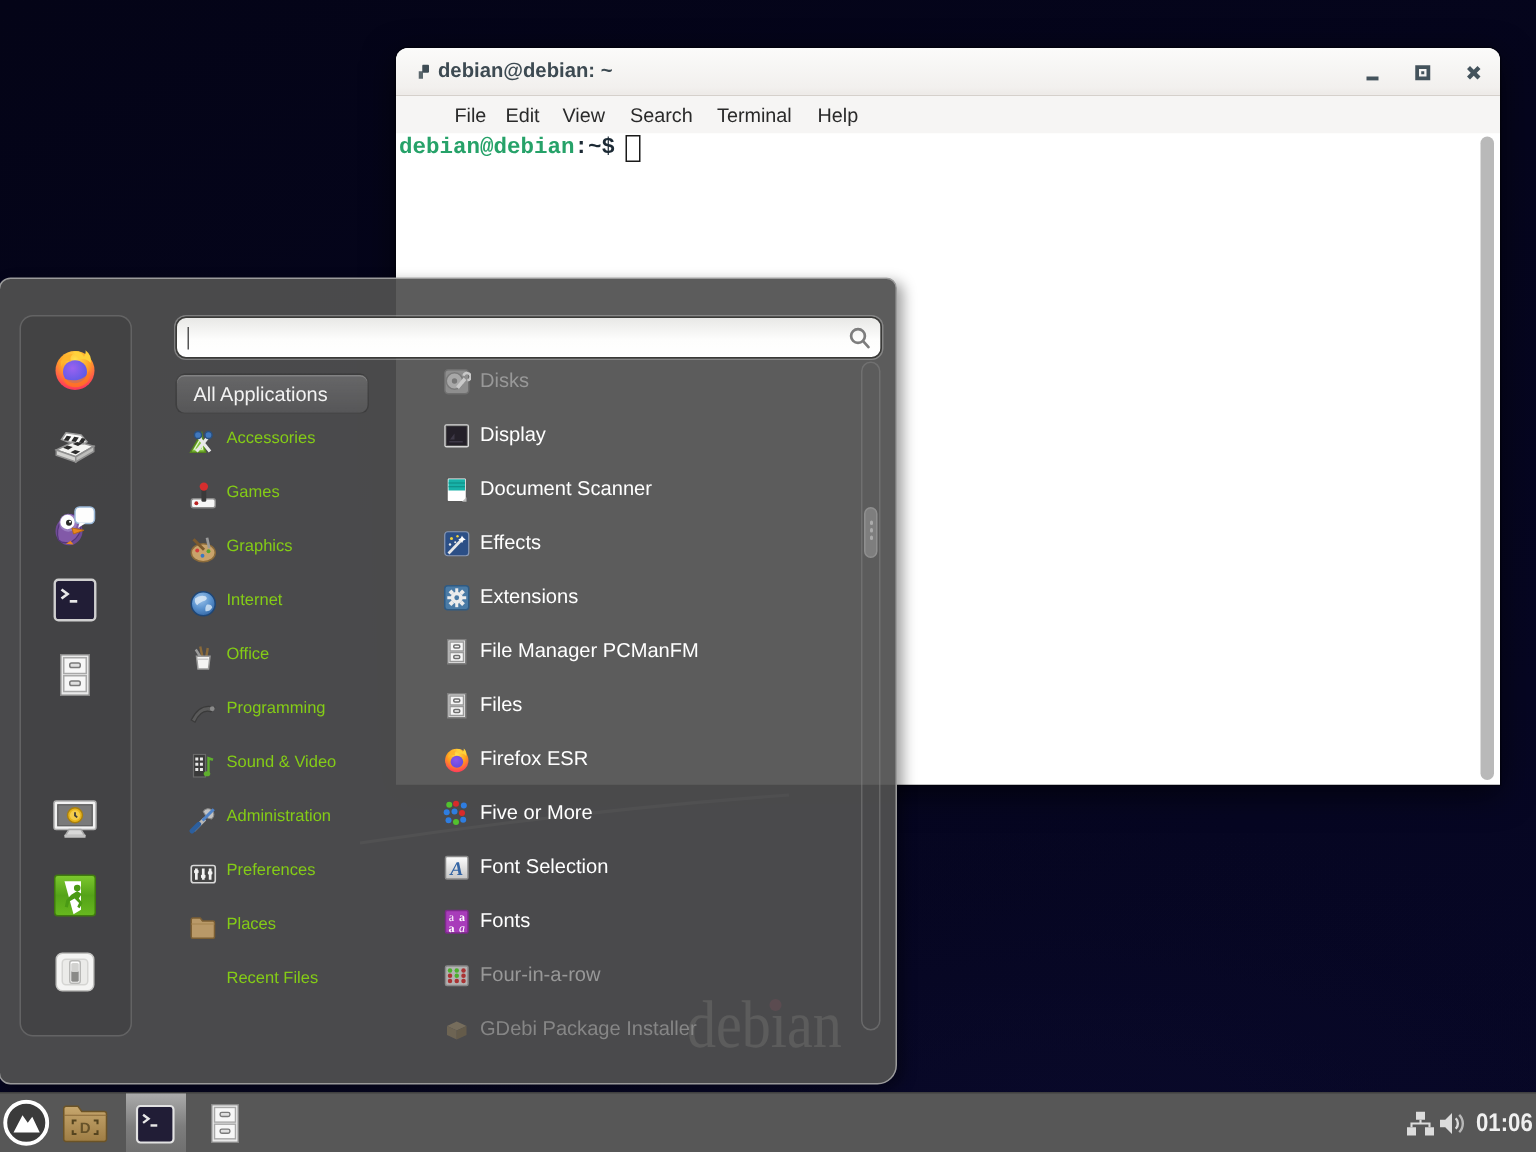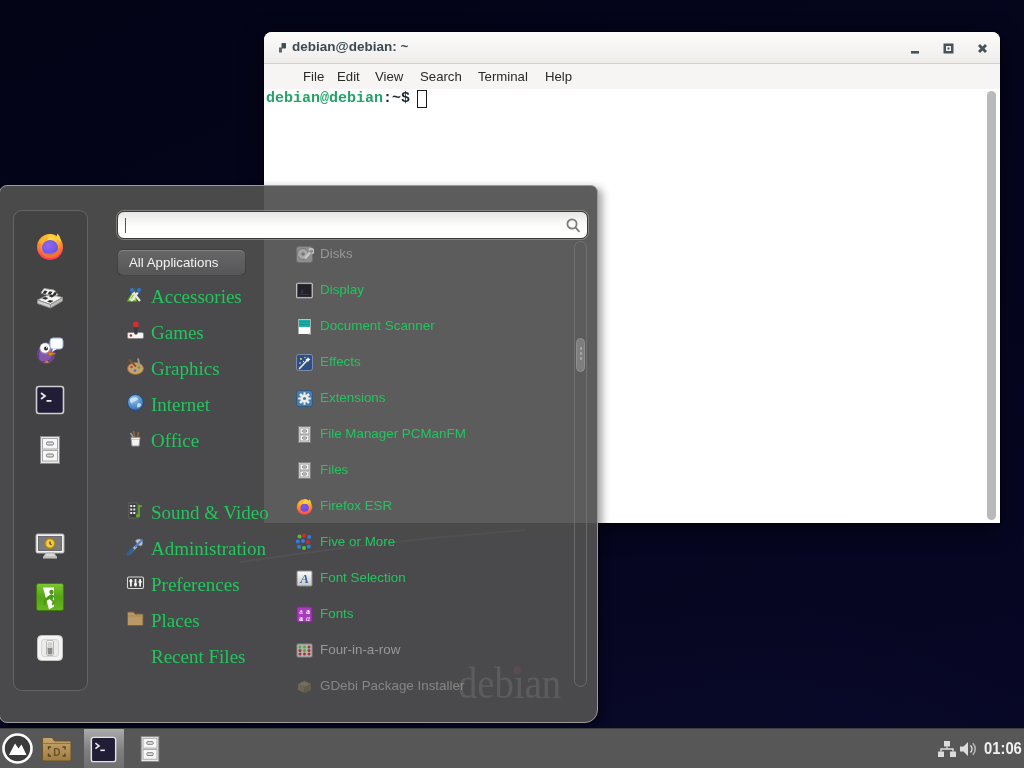--- a/index.html
+++ b/index.html
@@ -44,24 +44,24 @@
   #search { left:117px; top:25px; width:471px; height:28px; border-radius:7px;
     background:linear-gradient(#e8e8e6, #fdfdfc 55%, #ffffff); border:1px solid #3a3a38;
     box-shadow:0 0 0 1px rgba(170,170,170,0.55); }
   #caret { left:7px; top:6px; width:1px; height:15px; background:#555; }
   #allapps { left:117px; top:63px; width:129px; height:27px; border-radius:6px;
     background:linear-gradient(rgba(255,255,255,0.16), rgba(255,255,255,0.07));
     border:1px solid rgba(30,30,30,0.45); box-shadow:inset 0 1px 0 rgba(255,255,255,0.18); }
   #allapps span { position:absolute; left:11px; top:5px; font-size:13.3px; color:#f2f2f2; }
   .cat { position:absolute; left:117px; width:180px; height:36px; }
   .cat .ci { position:absolute; left:9px; top:8px; }
-  .cat .cl { position:absolute; left:34px; top:9px; font-size:19px; color:#22c55e;font-family:Liberation Serif, serif; }
+  .cat .cl { position:absolute; left:34px; top:9px; font-size:11px; color:#84cc16; }
   .app { position:absolute; left:285px; width:270px; height:36px; }
   .app .ai { position:absolute; left:10px; top:8px; }
-  .app .al { position:absolute; left:35px; top:9px; font-size:13.4px; color:#22c55e; }
+  .app .al { position:absolute; left:35px; top:9px; font-size:13.4px; color:#ffffff; }
   .app.dim .al { color:#989898; }
   #mscroll { left:574px; top:55px; width:13px; height:446px; border:1px solid rgba(130,130,130,0.55); border-radius:7px; }
   #mthumb { position:absolute; left:1px; top:96px; width:9px; height:34px; background:#7e7e7e; border-radius:5px; border:1px solid #8f8f8f; }
   .gd { position:absolute; left:2.5px; width:2.5px; height:2.5px; background:#aaa; border-radius:1px; }
 
   
   #bar { left:0; top:728px; width:1024px; height:40px; background:#575757; border-top:1px solid #404040; }
   #winbtn { left:84px; top:0px; width:40px; height:40px; background:linear-gradient(#ababab, #7d7d7d 55%, #6f6f6f); }
   #clock { left:984px; top:10px; font-size:17px; font-weight:bold; color:#f0f0f0; transform:scaleX(0.87); transform-origin:left top; }
 </style>
@@ -251,20 +251,27 @@
     </div>
   <div class="cat" style="top:235px">
       <svg class="ci" width="19" height="19" viewBox="0 0 19 19">
         <path d="M7.5,2 L9,9 M12.5,3 L11.5,9" stroke="#8a6a3a" stroke-width="1.6"></path>
         <path d="M4.5,4 L8,9.5" stroke="#9a9a9a" stroke-width="1.6"></path>
         <path d="M5,8.5 h9 l-1,8.5 h-7 Z" fill="#f4f4f4" stroke="#9a9a9a"></path>
         <path d="M6,10.5 h7" stroke="#cccccc"></path>
       </svg>
       <span class="cl">Office</span>
     </div>
+  <div class="cat" style="top:271px">
+      <svg class="ci" width="19" height="19" viewBox="0 0 19 19">
+        <path d="M1.5,15 Q7,3.5 17,6.5 L14.5,9.5 Q8,7.5 4,16.5 Z" fill="#5a5a5a" stroke="#3a3a3a" stroke-width="0.8"></path>
+        <circle cx="15.5" cy="7.5" r="1.6" fill="#8a8a8a"></circle>
+      </svg>
+      <span class="cl">Programming</span>
+    </div>
   <div class="cat" style="top:343px">
       <svg class="ci" width="19" height="19" viewBox="0 0 19 19">
         <path d="M3,16.5 L10.5,9" stroke="#b8b8b8" stroke-width="2.6"></path>
         <path d="M9.5,4 a3.8,3.8 0 1 1 5.5,5 l-2.5,-0.7 l-1.5,-1.8 Z" fill="#c2c2c2" stroke="#8a8a8a" stroke-width="0.7"></path>
         <path d="M16.5,2.5 L9,10" stroke="#4f83c8" stroke-width="2"></path>
         <path d="M2,17 L6.5,12.5" stroke="#2c5f9e" stroke-width="3.2" stroke-linecap="round"></path>
       </svg>
       <span class="cl">Administration</span>
     </div>
   <div class="cat" style="top:307px">

